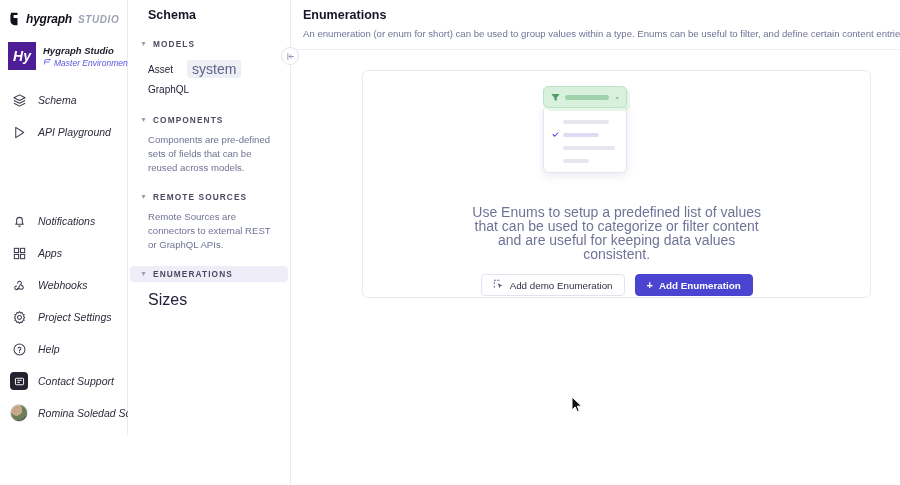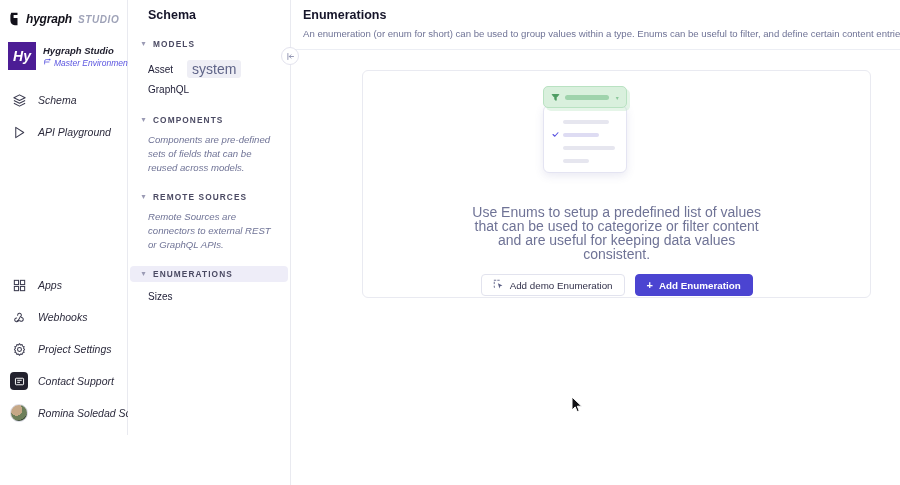--- a/index.html
+++ b/index.html
@@ -102,33 +102,33 @@
     width: 7px; height: 7px; flex: 0 0 7px;
     display: flex; align-items: center; justify-content: center;
     color: #9a9ab4; font-size: 8px; line-height: 1;
   }
   .grp-label {
     font-size: 8.3px; font-weight: bold; letter-spacing: 1.1px;
     color: #4b4a63;
   }
   .grp-body { padding: 5px 12px 0 20px; }
   .grp-note {
-    font-size: 9.6px; line-height: 14px; color: #6f7396; font-style: italic;
+    font-size: 9.6px; line-height: 14px; color: #6f7396;
   }
   .model-row {
     display: flex; align-items: center; gap: 14px;
     padding: 3px 0; cursor: pointer;
   }
   .model-name { font-size: 10px; color: #23223a; }
   .model-badge {
     font-size: 14px; color: #5f6488; background: #eeeef5;
     border-radius: 3px; padding: 2px 5px; line-height: 1;
   }
   .enum-item {
-    font-size: 10px; color: #23223a; padding: 4px 0 0 0; cursor: pointer;
+    font-size: 16px; color: #23223a; padding: 4px 0 0 0; cursor: pointer;
   }
 
   .collapse-btn {
     position: absolute; right: -9px; top: 47px;
     width: 18px; height: 18px; border-radius: 50%;
     background: #ffffff; border: 1px solid #e3e3ee;
     display: flex; align-items: center; justify-content: center;
     color: #8b8fae; font-size: 8px; cursor: pointer; z-index: 5;
   }
 
@@ -249,20 +249,29 @@
             <path d="M4 2.5 L12.5 8 L4 13.5 Z"></path>
           </svg>
         </span>
         <span class="lbl">API Playground</span>
       </div>
     </nav>
 
     <nav class="navsection bottom">
       <div class="navitem">
         <span class="ico">
+          <svg viewBox="0 0 16 16" width="15" height="15" fill="none" stroke="#3b3b4f" stroke-width="1.1" stroke-linejoin="round">
+            <path d="M4 11 h8 l-1-1.5 V6.6 a3 3 0 0 0-6 0 V9.5 Z"></path>
+              <path d="M6.8 12.4 a1.3 1.3 0 0 0 2.4 0"></path>
+          </svg>
+        </span>
+        <span class="lbl">Notifications</span>
+      </div>
+      <div class="navitem">
+        <span class="ico">
           <svg viewBox="0 0 16 16" width="15" height="15" fill="none" stroke="#3b3b4f" stroke-width="1.1">
             <rect x="2.5" y="2.5" width="4.5" height="4.5"></rect>
               <rect x="9" y="2.5" width="4.5" height="4.5"></rect>
             <rect x="2.5" y="9" width="4.5" height="4.5"></rect>
               <rect x="9" y="9" width="4.5" height="4.5"></rect>
           </svg>
         </span>
         <span class="lbl">Apps</span>
       </div>
       <div class="navitem">
@@ -276,20 +285,30 @@
         <span class="lbl">Webhooks</span>
       </div>
       <div class="navitem">
         <span class="ico">
           <svg viewBox="0 0 16 16" width="15" height="15" fill="none" stroke="#3b3b4f" stroke-width="1.1" stroke-linejoin="round">
             <circle cx="8" cy="8" r="2.1"></circle>
             <path d="M8 1.8 l1.1 1.4 1.7-.5 .4 1.7 1.7 .5-.6 1.7 1.1 1.4-1.1 1.4 .6 1.7-1.7 .5-.4 1.7-1.7-.5L8 14.2 6.9 12.8l-1.7 .5-.4-1.7-1.7-.5 .6-1.7L2.6 8l1.1-1.4-.6-1.7 1.7-.5 .4-1.7 1.7 .5Z"></path>
           </svg>
         </span>
         <span class="lbl">Project Settings</span>
+      </div>
+      <div class="navitem">
+        <span class="ico">
+          <svg viewBox="0 0 16 16" width="15" height="15" fill="none" stroke="#3b3b4f" stroke-width="1.1">
+            <circle cx="8" cy="8" r="5.8"></circle>
+            <path d="M6.5 6.4 a1.6 1.6 0 0 1 3 .6 c0 1-.9 1.2-1.4 1.8 v.7" stroke-linecap="round"></path>
+            <circle cx="8.05" cy="11" r=".6" fill="#3b3b4f" stroke="none"></circle>
+          </svg>
+        </span>
+        <span class="lbl">Help</span>
       </div>
       <div class="navitem support">
         <span class="ico">
           <svg viewBox="0 0 16 16" width="13" height="13" fill="none" stroke="#ffffff" stroke-width="1.2" stroke-linejoin="round">
             <rect x="3" y="4" width="10" height="8" rx="1"></rect>
             <path d="M5.2 6.5 h5.6 M5.2 9 h3.4"></path>
           </svg>
         </span>
         <span class="lbl">Contact Support</span>
       </div>

